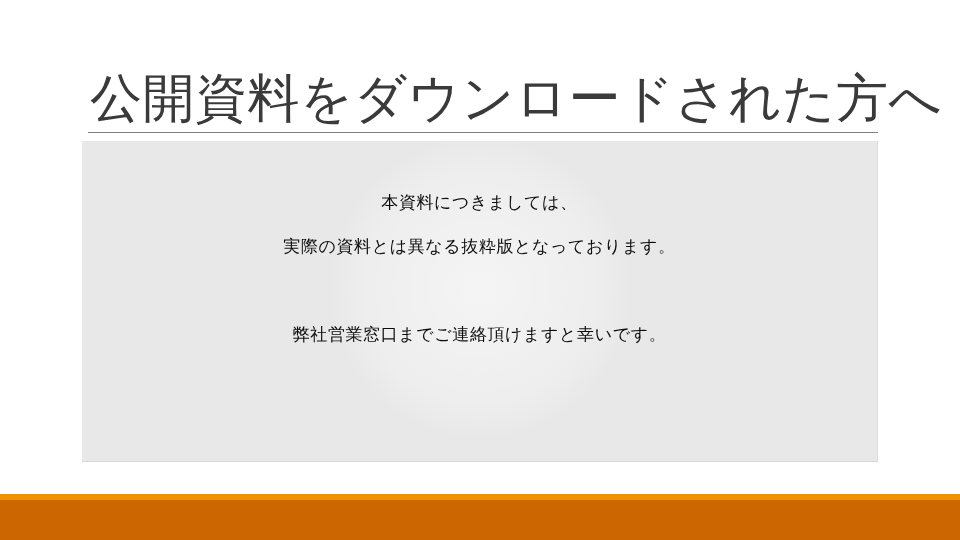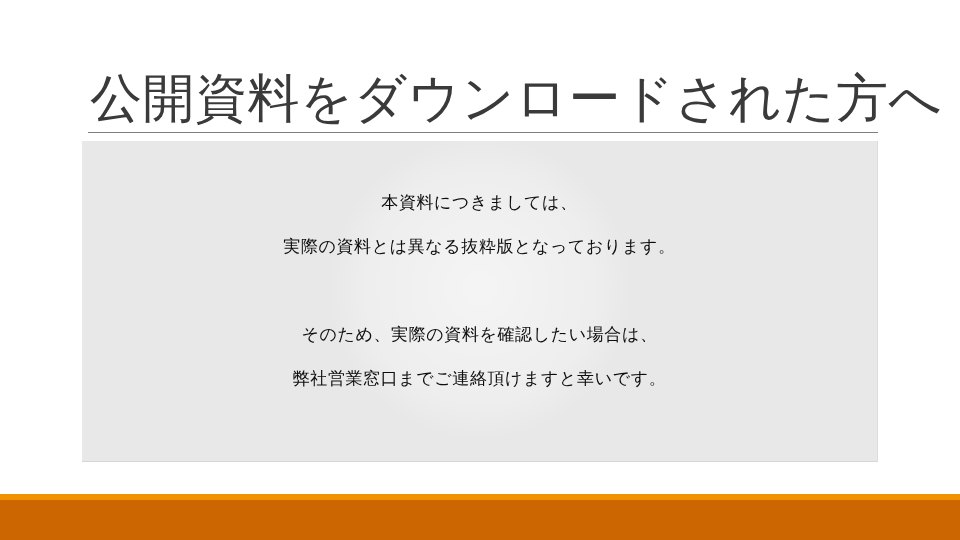--- a/index.html
+++ b/index.html
@@ -117,21 +117,20 @@
 
   <div class="content-panel">
     <div class="panel-watermark"></div>
 
     <div class="body-block">
       <div class="body-line">本資料につきましては、</div>
       <div class="body-line">実際の資料とは異なる抜粋版となっております。</div>
 
       <div class="body-gap"></div>
 
-      <div class="body-line">そのため、実際の資料を確認したい場合は、</div>
       <div class="body-line">弊社営業窓口までご連絡頂けますと幸いです。</div>
     </div>
   </div>
 
   <div class="footer-stripe"></div>
   <div class="footer-band">
 
     
 
     

